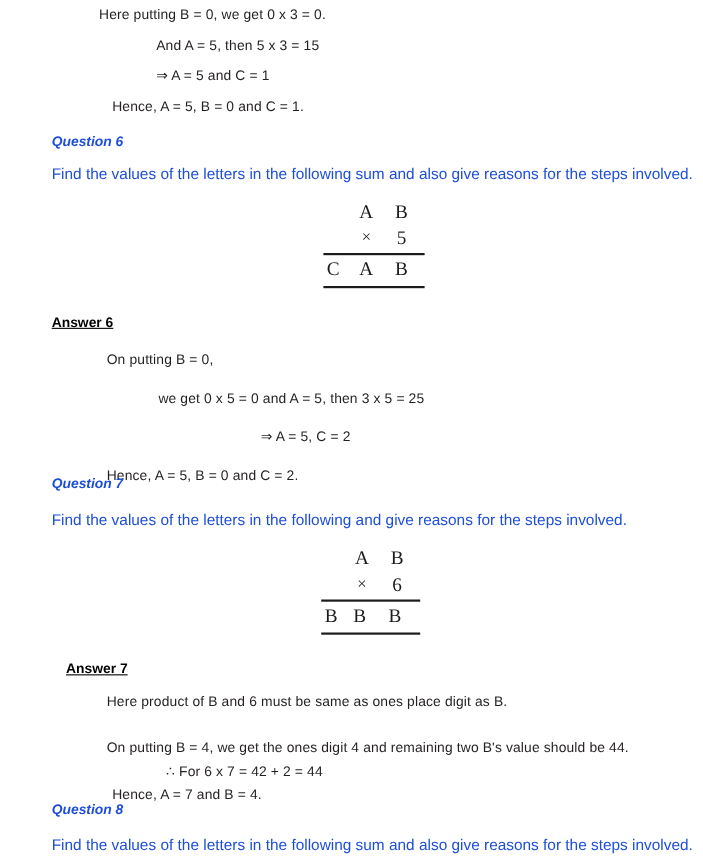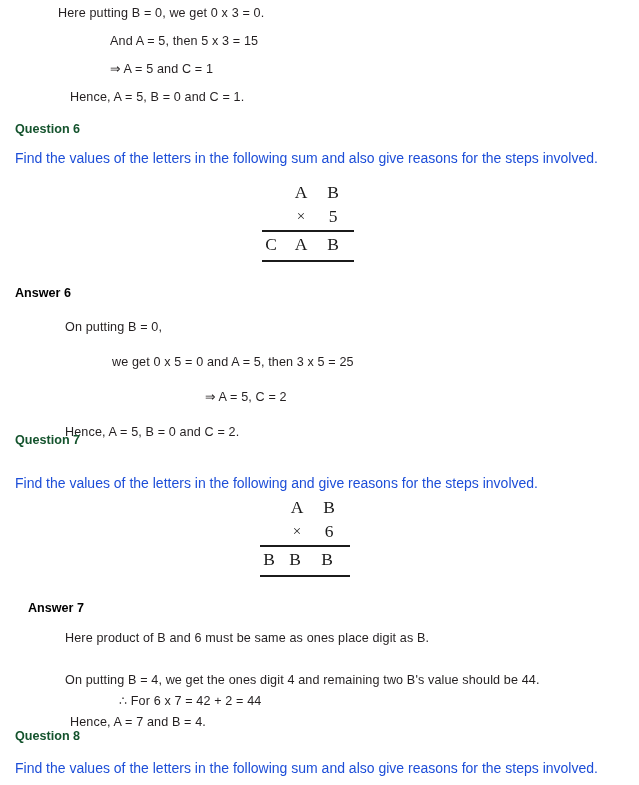--- a/index.html
+++ b/index.html
@@ -14,41 +14,42 @@
     font-family: "Liberation Sans", sans-serif;
     color: #1a1a1a;
     overflow: hidden;
   }
 
   .page {
     position: relative;
     width: 534px;
     height: 785px;
     box-sizing: border-box;
+    margin-left: 32px;
   }
 
   
   .line {
     position: absolute;
     font-size: 12.6px;
     line-height: 15px;
     color: #231f20;
     white-space: nowrap;
     letter-spacing: 0.01em;
   }
 
   .heading {
     position: absolute;
     font-size: 12.6px;
     line-height: 15px;
     font-weight: bold;
     white-space: nowrap;
   }
-  .heading.red   { color: #14532d; }
-  .heading.black { color: #000000; }
+  .heading.red   { color: #1d4ed8; font-style: italic; }
+  .heading.black { color: #000000; text-decoration: underline; }
 
   .para {
     position: absolute;
     font-size: 14px;
     line-height: 16px;
     color: #1d4ed8;
     white-space: nowrap;
   }
 
   
@@ -110,21 +111,21 @@
     <div class="rule" style="left:0px; top:80px; width:92px; height:1.6px;"></div>
   </div>
 
   <div class="heading black" style="left:15px; top:286px;">Answer 6</div>
   <div class="line" style="left:65px; top:320px;">On putting B = 0,</div>
   <div class="line" style="left:112px; top:355px;">we get 0 x 5 = 0 and A = 5, then 3 x 5 = 25</div>
   <div class="line" style="left:205px; top:390px;">⇒ A = 5, C = 2</div>
   <div class="line" style="left:65px; top:425px;">Hence, A = 5, B = 0 and C = 2.</div>
 
   <div class="heading red" style="left:15px; top:433px;">Question 7</div>
-  <div class="para" style="left:15px; top:475px;text-align:right;">Find the values of the letters in the following and give reasons for the steps involved.</div>
+  <div class="para" style="left:15px; top:464px;text-align:right;">Find the values of the letters in the following and give reasons for the steps involved.</div>
 
   <div class="mathblock" style="left:260px; top:495px; width:90px;">
 
     <div class="mathrow">
       <span class="cell" style="left:28px; width:18px;">A</span>
       <span class="cell" style="left:60px; width:18px;">B</span>
     </div>
 
     <div class="mathrow">
       <span class="cell" style="left:28px; width:18px; font-size:15px;">×</span>

